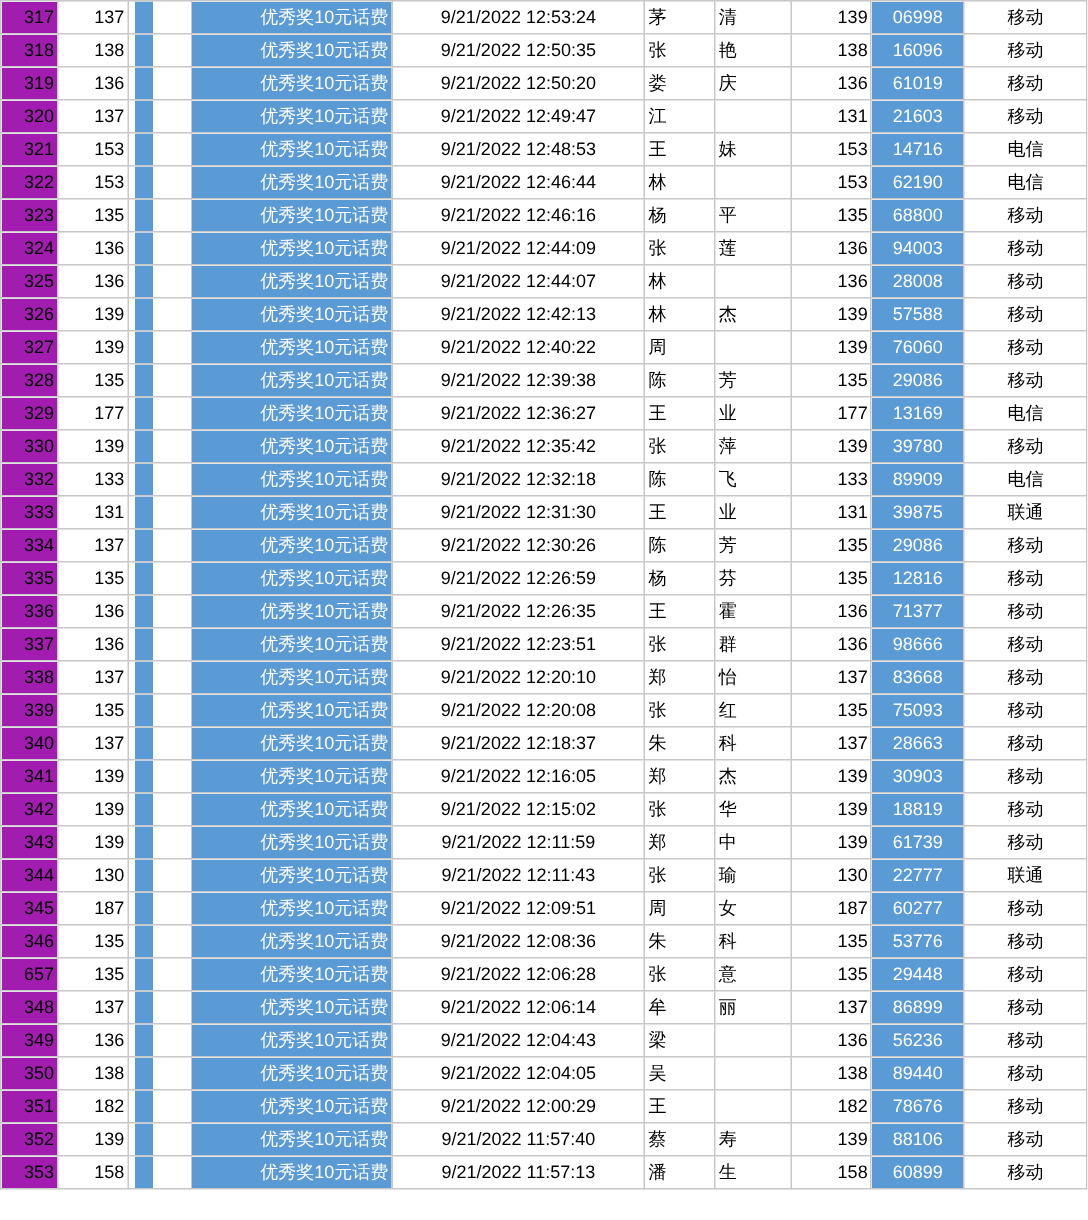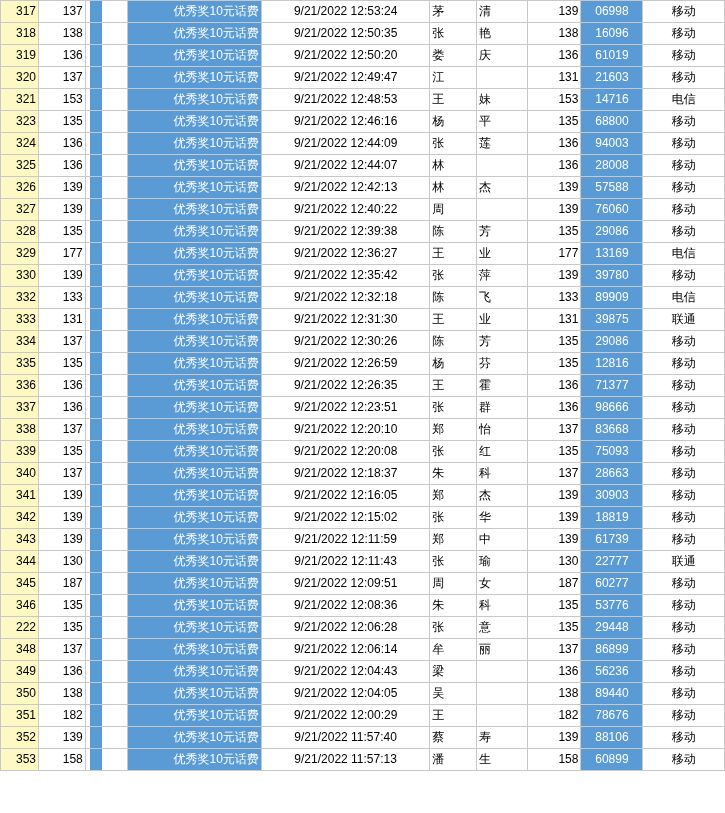--- a/index.html
+++ b/index.html
@@ -25,21 +25,21 @@
     height: 21px;
     line-height: 19px;
     padding: 0 2px;
     overflow: hidden;
     white-space: nowrap;
   }
   .c-rownum {
     width: 30px;
     text-align: right;
     color: #000;
-    background: #fef9c3;
+    background: #a21caf;
     padding-right: 3px;
   }
   .c-num1 {
     width: 38px;
     text-align: right;
     padding-right: 4px;
   }
   .c-bar {
     width: 34px;
     background: #ffffff;
@@ -163,20 +163,34 @@
         </td>
         <td class="c-prize">优秀奖10元话费</td>
         <td class="c-date">9/21/2022 12:48:53</td>
         <td class="c-sur">王</td>
         <td class="c-giv">妹</td>
         <td class="c-num2">153</td>
         <td class="c-code">14716</td>
         <td class="c-carrier">电信</td>
       </tr>
       <tr>
+        <td class="c-rownum">322</td>
+        <td class="c-num1">153</td>
+        <td class="c-bar">
+          <span class="bar"></span>
+        </td>
+        <td class="c-prize">优秀奖10元话费</td>
+        <td class="c-date">9/21/2022 12:46:44</td>
+        <td class="c-sur">林</td>
+        <td class="c-giv"></td>
+        <td class="c-num2">153</td>
+        <td class="c-code">62190</td>
+        <td class="c-carrier">电信</td>
+      </tr>
+      <tr>
         <td class="c-rownum">323</td>
         <td class="c-num1">135</td>
         <td class="c-bar">
           <span class="bar"></span>
         </td>
         <td class="c-prize">优秀奖10元话费</td>
         <td class="c-date">9/21/2022 12:46:16</td>
         <td class="c-sur">杨</td>
         <td class="c-giv">平</td>
         <td class="c-num2">135</td>
@@ -485,21 +499,21 @@
         </td>
         <td class="c-prize">优秀奖10元话费</td>
         <td class="c-date">9/21/2022 12:08:36</td>
         <td class="c-sur">朱</td>
         <td class="c-giv">科</td>
         <td class="c-num2">135</td>
         <td class="c-code">53776</td>
         <td class="c-carrier">移动</td>
       </tr>
       <tr>
-        <td class="c-rownum">222</td>
+        <td class="c-rownum">657</td>
         <td class="c-num1">135</td>
         <td class="c-bar">
           <span class="bar"></span>
         </td>
         <td class="c-prize">优秀奖10元话费</td>
         <td class="c-date">9/21/2022 12:06:28</td>
         <td class="c-sur">张</td>
         <td class="c-giv">意</td>
         <td class="c-num2">135</td>
         <td class="c-code">29448</td>

